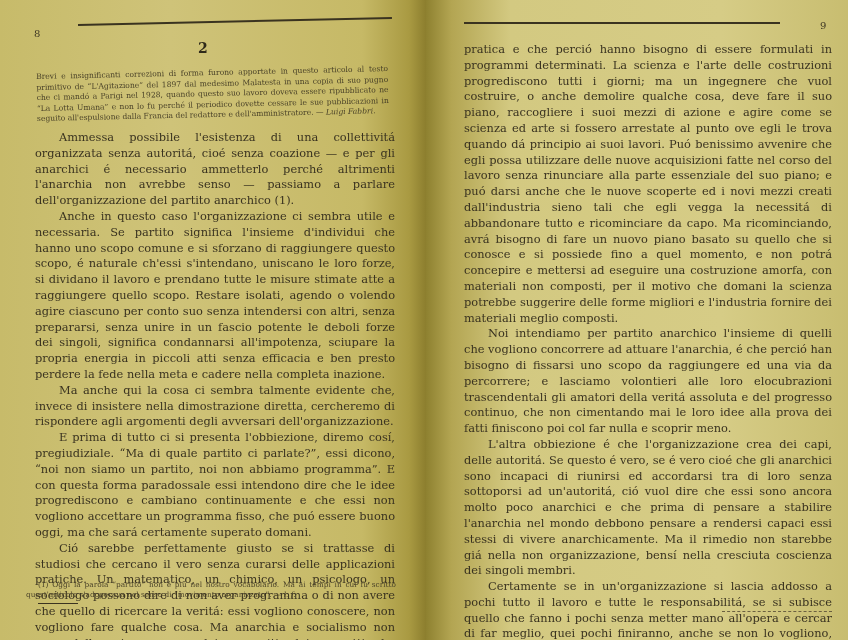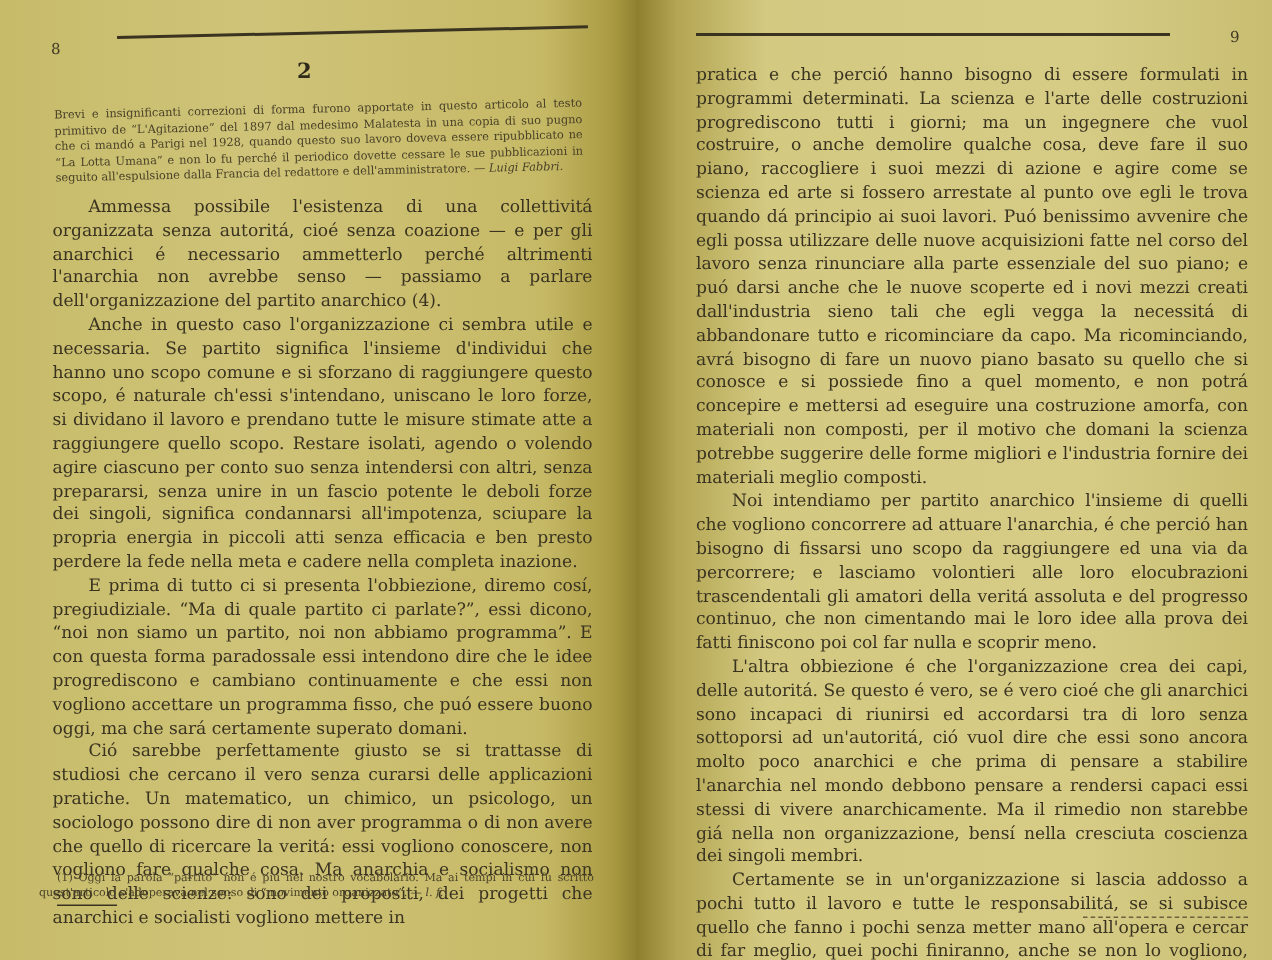--- a/index.html
+++ b/index.html
@@ -68,22 +68,23 @@
     <div class="rule" style="left:78px; top:24px; width:314px; transform:rotate(-1.3deg); transform-origin:left top;"></div>
     <div class="page-num" style="left:34px; top:28px;">8</div>
     <div class="chapter-num">2</div>
 
     <div class="note">
       <span>Brevi e insignificanti correzioni di forma furono apportate in questo articolo al testo primitivo de “L'Agitazione” del 1897 dal medesimo Malatesta in una copia di suo pugno che ci mandó a Parigi nel 1928, quando questo suo lavoro doveva essere ripubblicato ne “La Lotta Umana” e non lo fu perché il periodico dovette cessare le sue pubblicazioni in seguito all'espulsione dalla Francia del redattore e dell'amministratore. —</span>
       <i>Luigi Fabbri.</i>
     </div>
 
     <div class="body-text left-body">
-      <p>Ammessa possibile l'esistenza di una collettivitá organizzata senza autoritá, cioé senza coazione — e per gli anarchici é necessario ammetterlo perché altrimenti l'anarchia non avrebbe senso — passiamo a parlare dell'organizzazione del partito anarchico (4).</p>
+      <p>Ammessa possibile l'esistenza di una collettivitá organizzata senza autoritá, cioé senza coazione — e per gli anarchici é necessario ammetterlo perché altrimenti l'anarchia non avrebbe senso — passiamo a parlare dell'organizzazione del partito anarchico (1).</p>
       <p>Anche in questo caso l'organizzazione ci sembra utile e necessaria. Se partito significa l'insieme d'individui che hanno uno scopo comune e si sforzano di raggiungere questo scopo, é naturale ch'essi s'intendano, uniscano le loro forze, si dividano il lavoro e prendano tutte le misure stimate atte a raggiungere quello scopo. Restare isolati, agendo o volendo agire ciascuno per conto suo senza intendersi con altri, senza prepararsi, senza unire in un fascio potente le deboli forze dei singoli, significa condannarsi all'impotenza, sciupare la propria energia in piccoli atti senza efficacia e ben presto perdere la fede nella meta e cadere nella completa inazione.</p>
+      <p>Ma anche qui la cosa ci sembra talmente evidente che, invece di insistere nella dimostrazione diretta, cercheremo di rispondere agli argomenti degli avversari dell'organizzazione.</p>
       <p>E prima di tutto ci si presenta l'obbiezione, diremo cosí, pregiudiziale. “Ma di quale partito ci parlate?”, essi dicono, “noi non siamo un partito, noi non abbiamo programma”. E con questa forma paradossale essi intendono dire che le idee progrediscono e cambiano continuamente e che essi non vogliono accettare un programma fisso, che puó essere buono oggi, ma che sará certamente superato domani.</p>
       <p><span>Ció sarebbe perfettamente giusto se si trattasse di studiosi che cercano il vero senza curarsi delle applicazioni pratiche. Un matematico, un chimico, un psicologo, un sociologo possono dire di non aver programma o di non avere che quello di ricercare la veritá: essi vogliono conoscere, non vogliono</span> <span class="em">fare</span> <span>qualche cosa. Ma anarchia e socialismo non sono delle scienze: sono dei propositi, dei progetti che anarchici e socialisti vogliono mettere in</span></p>
     </div>
 
     <div class="footnote-rule"></div>
     <div class="footnote">
       <span class="fn-indent"></span><span>(1)</span>
       <span>Oggi la parola “partito” non é piú nel nostro vocabolario. Ma ai tempi in cui fu scritto quest'articolo s'adoperava nel senso di “movimento organizzato”. —</span>
       <i>l. f.</i>
     </div>

